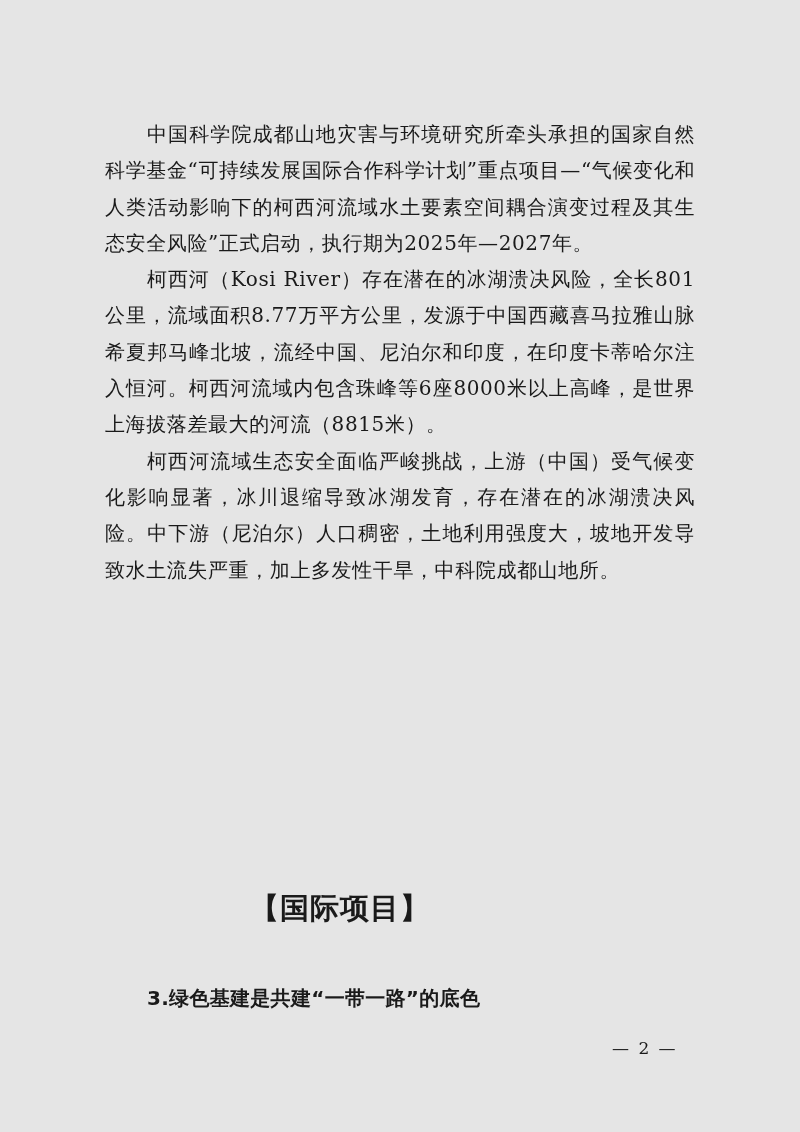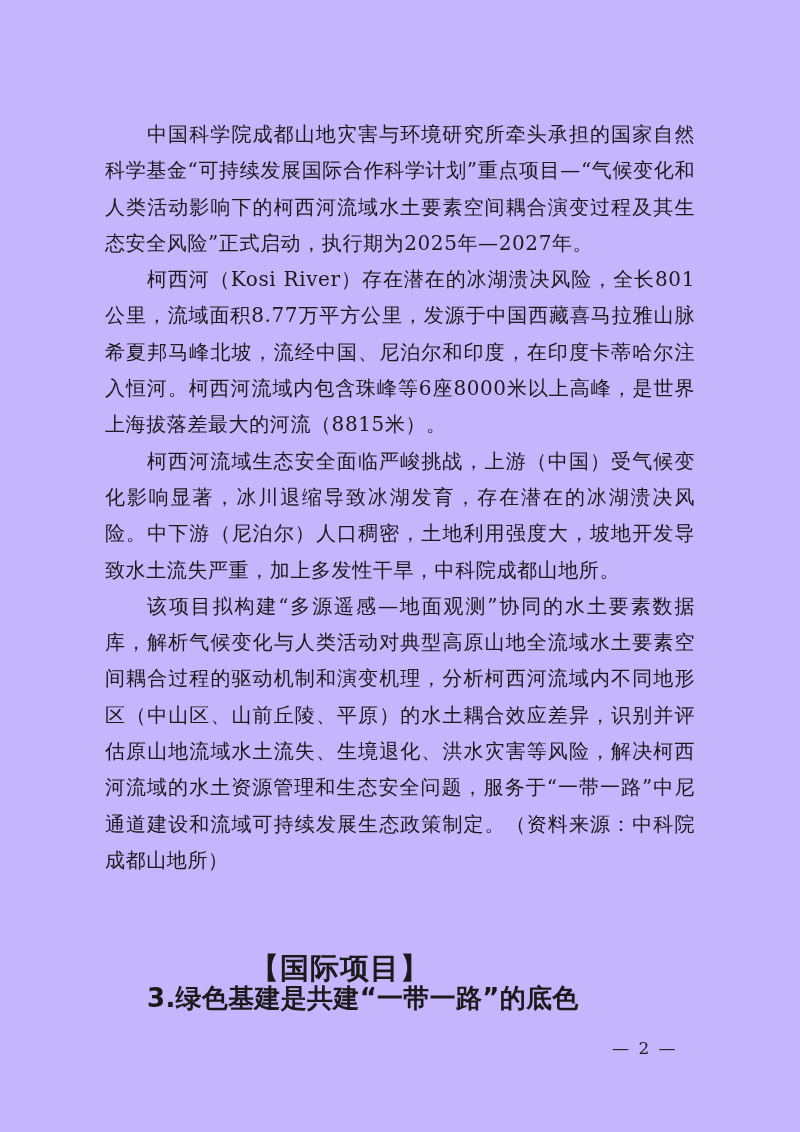--- a/index.html
+++ b/index.html
@@ -1,49 +1,48 @@
 <!DOCTYPE html>
 <html><head>
 <meta charset="utf-8">
 <style>
   html, body { margin: 0; padding: 0; background: #ffffff; }
   body { width: 800px; height: 1132px; position: relative; overflow: hidden; color: #1a1a1a; }
-  .page { position: absolute; left: 0; top: 0; width: 800px; height: 1132px; background: #c4b5fd; }
+  .page { position: absolute; left: 0; top: 0; width: 800px; height: 1132px; background: #e5e5e5; }
   .body-text {
     position: absolute; left: 105px; top: 116px; width: 590px;
     font-family: "DejaVu Serif", "Liberation Serif", serif;
     font-size: 20px; line-height: 36.3px; letter-spacing: 0.6px;
     text-align: justify; text-justify: inter-character;
   }
   .body-text p { margin: 0; text-indent: 42px; text-align: justify; text-align-last: left; }
   .heading {
-    position: absolute; left: 0; top: 948px; width: 680px; text-align: center;
+    position: absolute; left: 0; top: 888px; width: 680px; text-align: center;
     font-family: "DejaVu Serif", "Liberation Serif", serif;
     font-size: 29px; font-weight: bold; line-height: 40px; letter-spacing: 1px;
   }
   .subheading {
     position: absolute; left: 147px; top: 982px;
     font-family: "DejaVu Sans", "Liberation Sans", sans-serif;
-    font-size: 26px; line-height: 32px; font-weight: bold; letter-spacing: 0.3px;
+    font-size: 20px; line-height: 32px; font-weight: bold; letter-spacing: 0.3px;
   }
   .page-number {
     position: absolute; left: 612px; top: 1036px;
     font-family: "DejaVu Serif", "Liberation Serif", serif;
     font-size: 17px; line-height: 24px; letter-spacing: 2px;
   }
 </style>
 </head>
 <body>
 
 <div class="page">
   <div class="body-text">
     <p>中国科学院成都山地灾害与环境研究所牵头承担的国家自然科学基金“可持续发展国际合作科学计划”重点项目—“气候变化和人类活动影响下的柯西河流域水土要素空间耦合演变过程及其生态安全风险”正式启动，执行期为2025年—2027年。</p>
     <p>柯西河（Kosi River）存在潜在的冰湖溃决风险，全长801公里，流域面积8.77万平方公里，发源于中国西藏喜马拉雅山脉希夏邦马峰北坡，流经中国、尼泊尔和印度，在印度卡蒂哈尔注入恒河。柯西河流域内包含珠峰等6座8000米以上高峰，是世界上海拔落差最大的河流（8815米）。</p>
     <p>柯西河流域生态安全面临严峻挑战，上游（中国）受气候变化影响显著，冰川退缩导致冰湖发育，存在潜在的冰湖溃决风险。中下游（尼泊尔）人口稠密，土地利用强度大，坡地开发导致水土流失严重，加上多发性干旱，中科院成都山地所。</p>
-    <p>该项目拟构建“多源遥感—地面观测”协同的水土要素数据库，解析气候变化与人类活动对典型高原山地全流域水土要素空间耦合过程的驱动机制和演变机理，分析柯西河流域内不同地形区（中山区、山前丘陵、平原）的水土耦合效应差异，识别并评估原山地流域水土流失、生境退化、洪水灾害等风险，解决柯西河流域的水土资源管理和生态安全问题，服务于“一带一路”中尼通道建设和流域可持续发展生态政策制定。（资料来源：中科院成都山地所）</p>
   </div>
 
   <div class="heading">【国际项目】</div>
 
   <div class="subheading">3.绿色基建是共建“一带一路”的底色</div>
 
   <div class="page-number">— 2 —</div>
 </div>
 
 </body></html>

